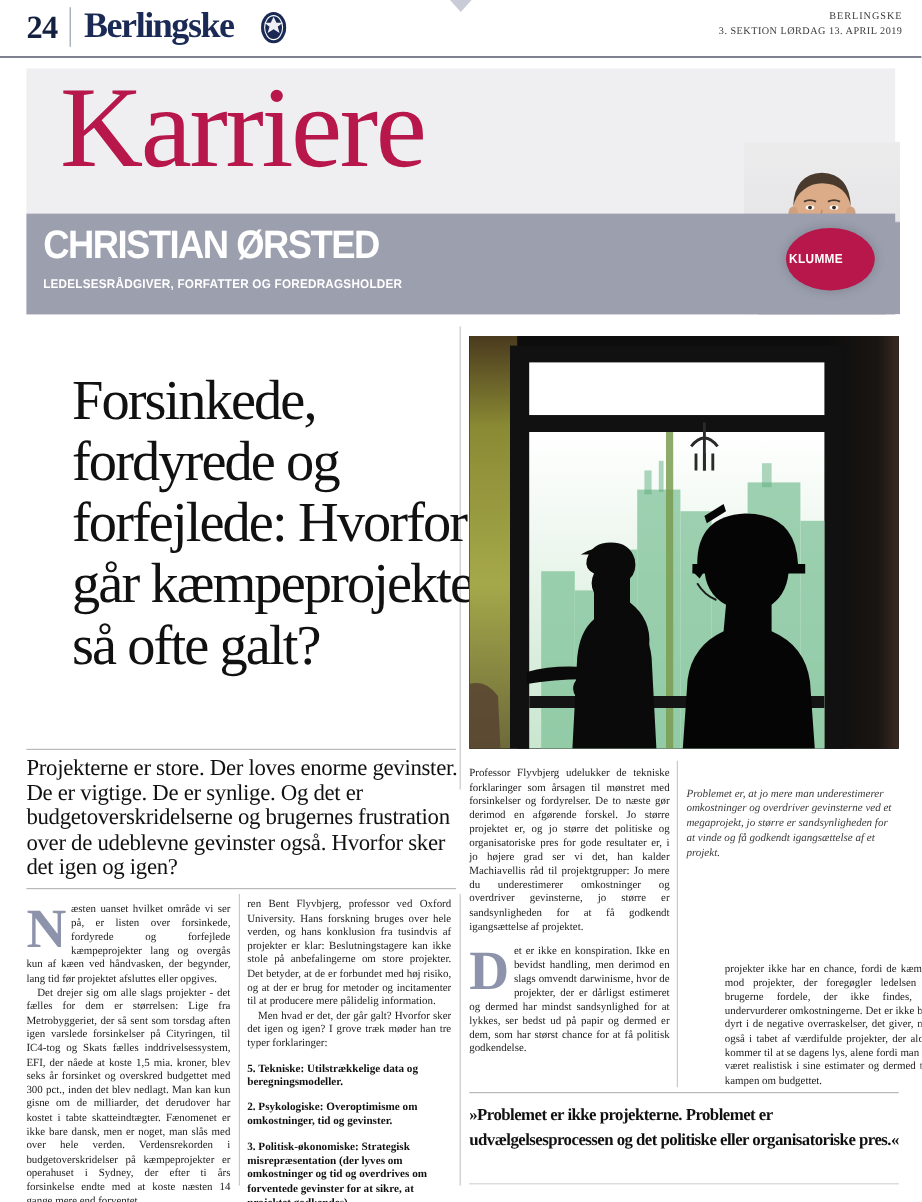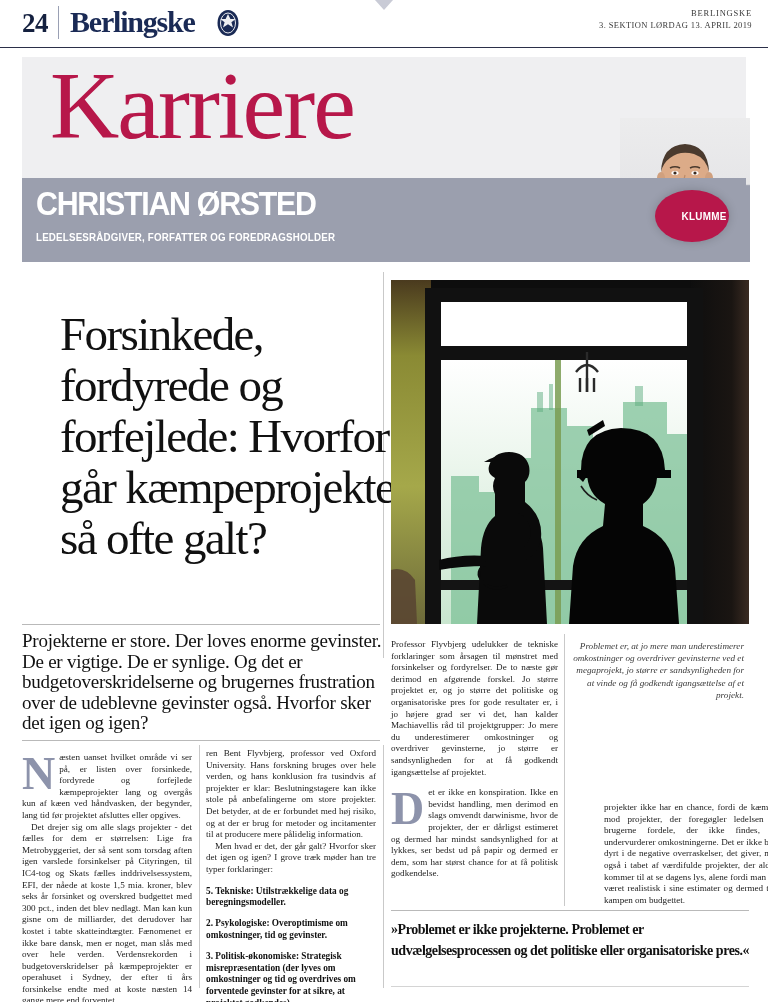--- a/index.html
+++ b/index.html
@@ -78,21 +78,21 @@
     transform:scaleX(0.93);transform-origin:left top;
   }
   .portrait{
     position:absolute;left:620px;top:118px;width:130px;height:144px;
     overflow:hidden;
   }
   .klumme{
     position:absolute;left:655px;top:190px;width:74px;height:52px;
     border-radius:50%;
     background:#b7174a;
-    display:flex;align-items:center;justify-content:flex-end;
+    display:flex;align-items:center;justify-content:flex-start;
     box-shadow:0 0 10px rgba(0,0,0,0.18);
   }
   .klumme span{
     font-family:"Liberation Sans",sans-serif;
     font-weight:700;font-size:11px;color:#fff;letter-spacing:0.3px;
     transform:scaleX(0.9);
   }
   .divider-v{position:absolute;background:#c9c9c9;width:1px;}
 
   .headline{
@@ -138,21 +138,21 @@
     font-family:"Liberation Serif",serif;
     font-weight:700;font-size:9.3px;line-height:11.8px;color:#111;
     text-align:left;
   }
   .numlist p{margin:0 0 9px 0;text-indent:0;}
 
   .sidenote{
     position:absolute;
     font-family:"Liberation Serif",serif;
     font-style:italic;font-size:9.2px;line-height:12.2px;
-    color:#3b3b3b;text-align:right;
+    color:#3b3b3b;text-align:left;margin-top:15px;
   }
 
   .pullquote{
     position:absolute;left:391px;top:919px;width:360px;
     font-family:"Liberation Serif",serif;
     font-weight:700;font-size:14px;line-height:21px;
     color:#111;letter-spacing:-0.45px;
   }
 
   

